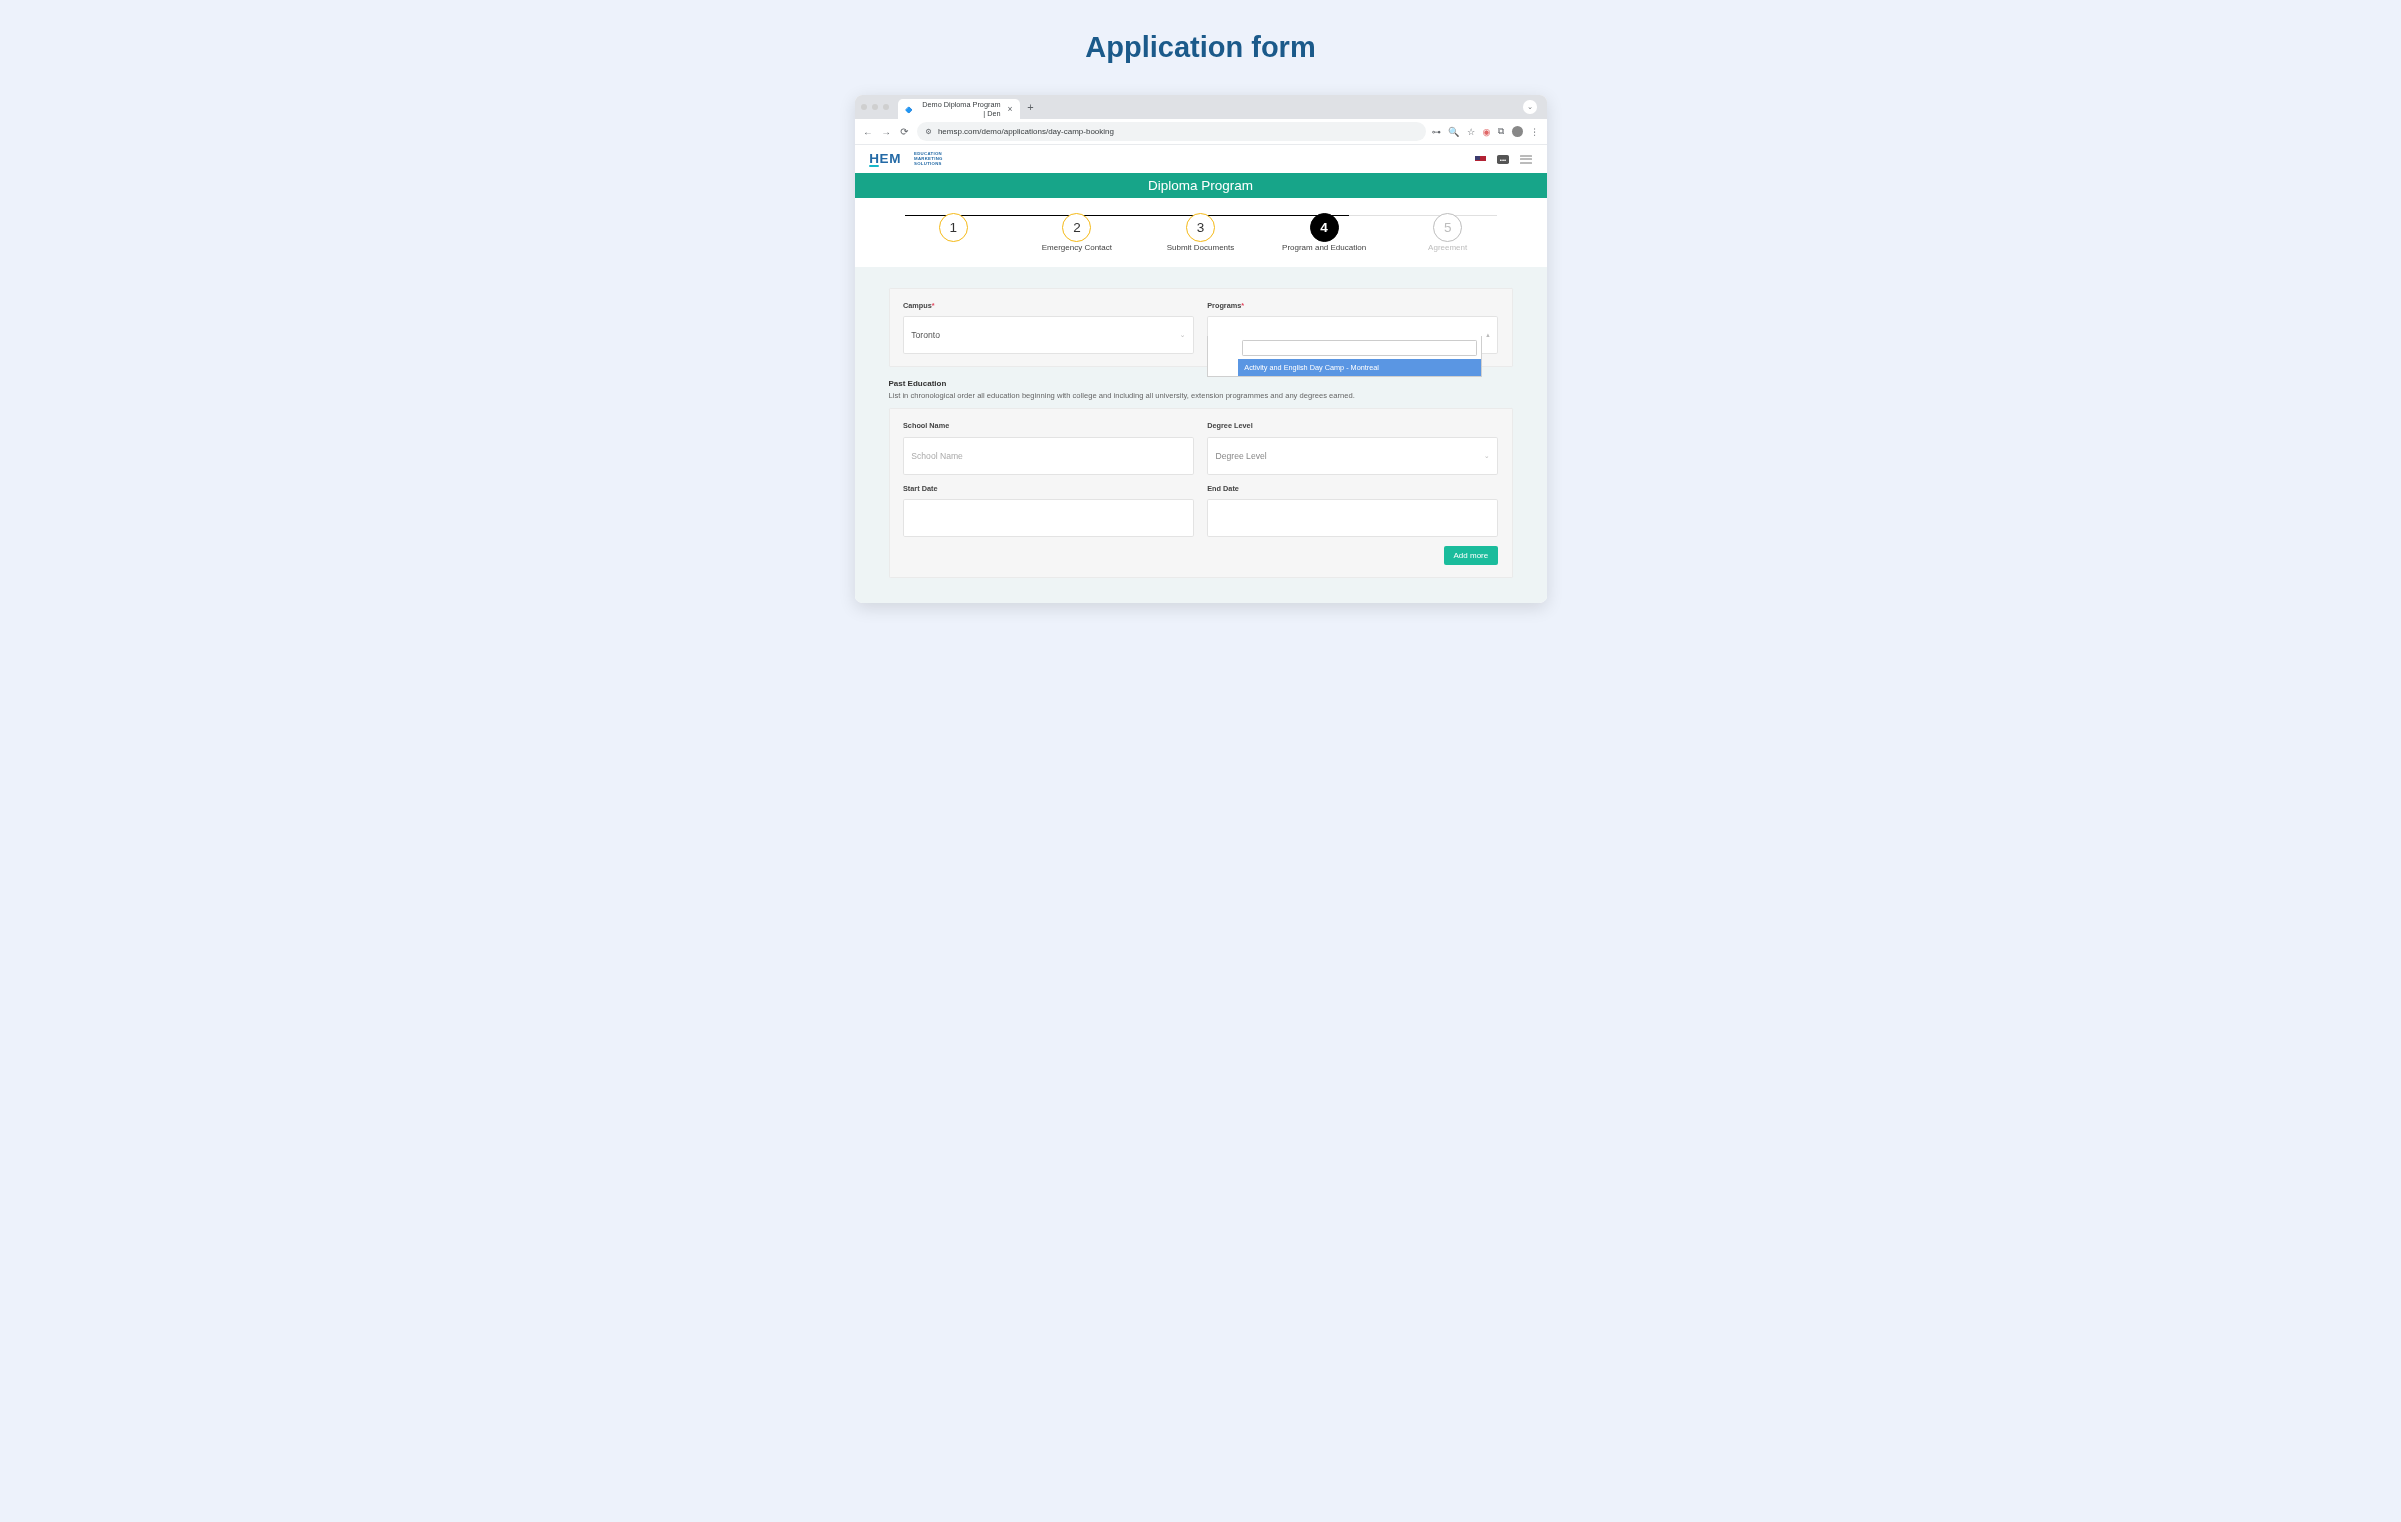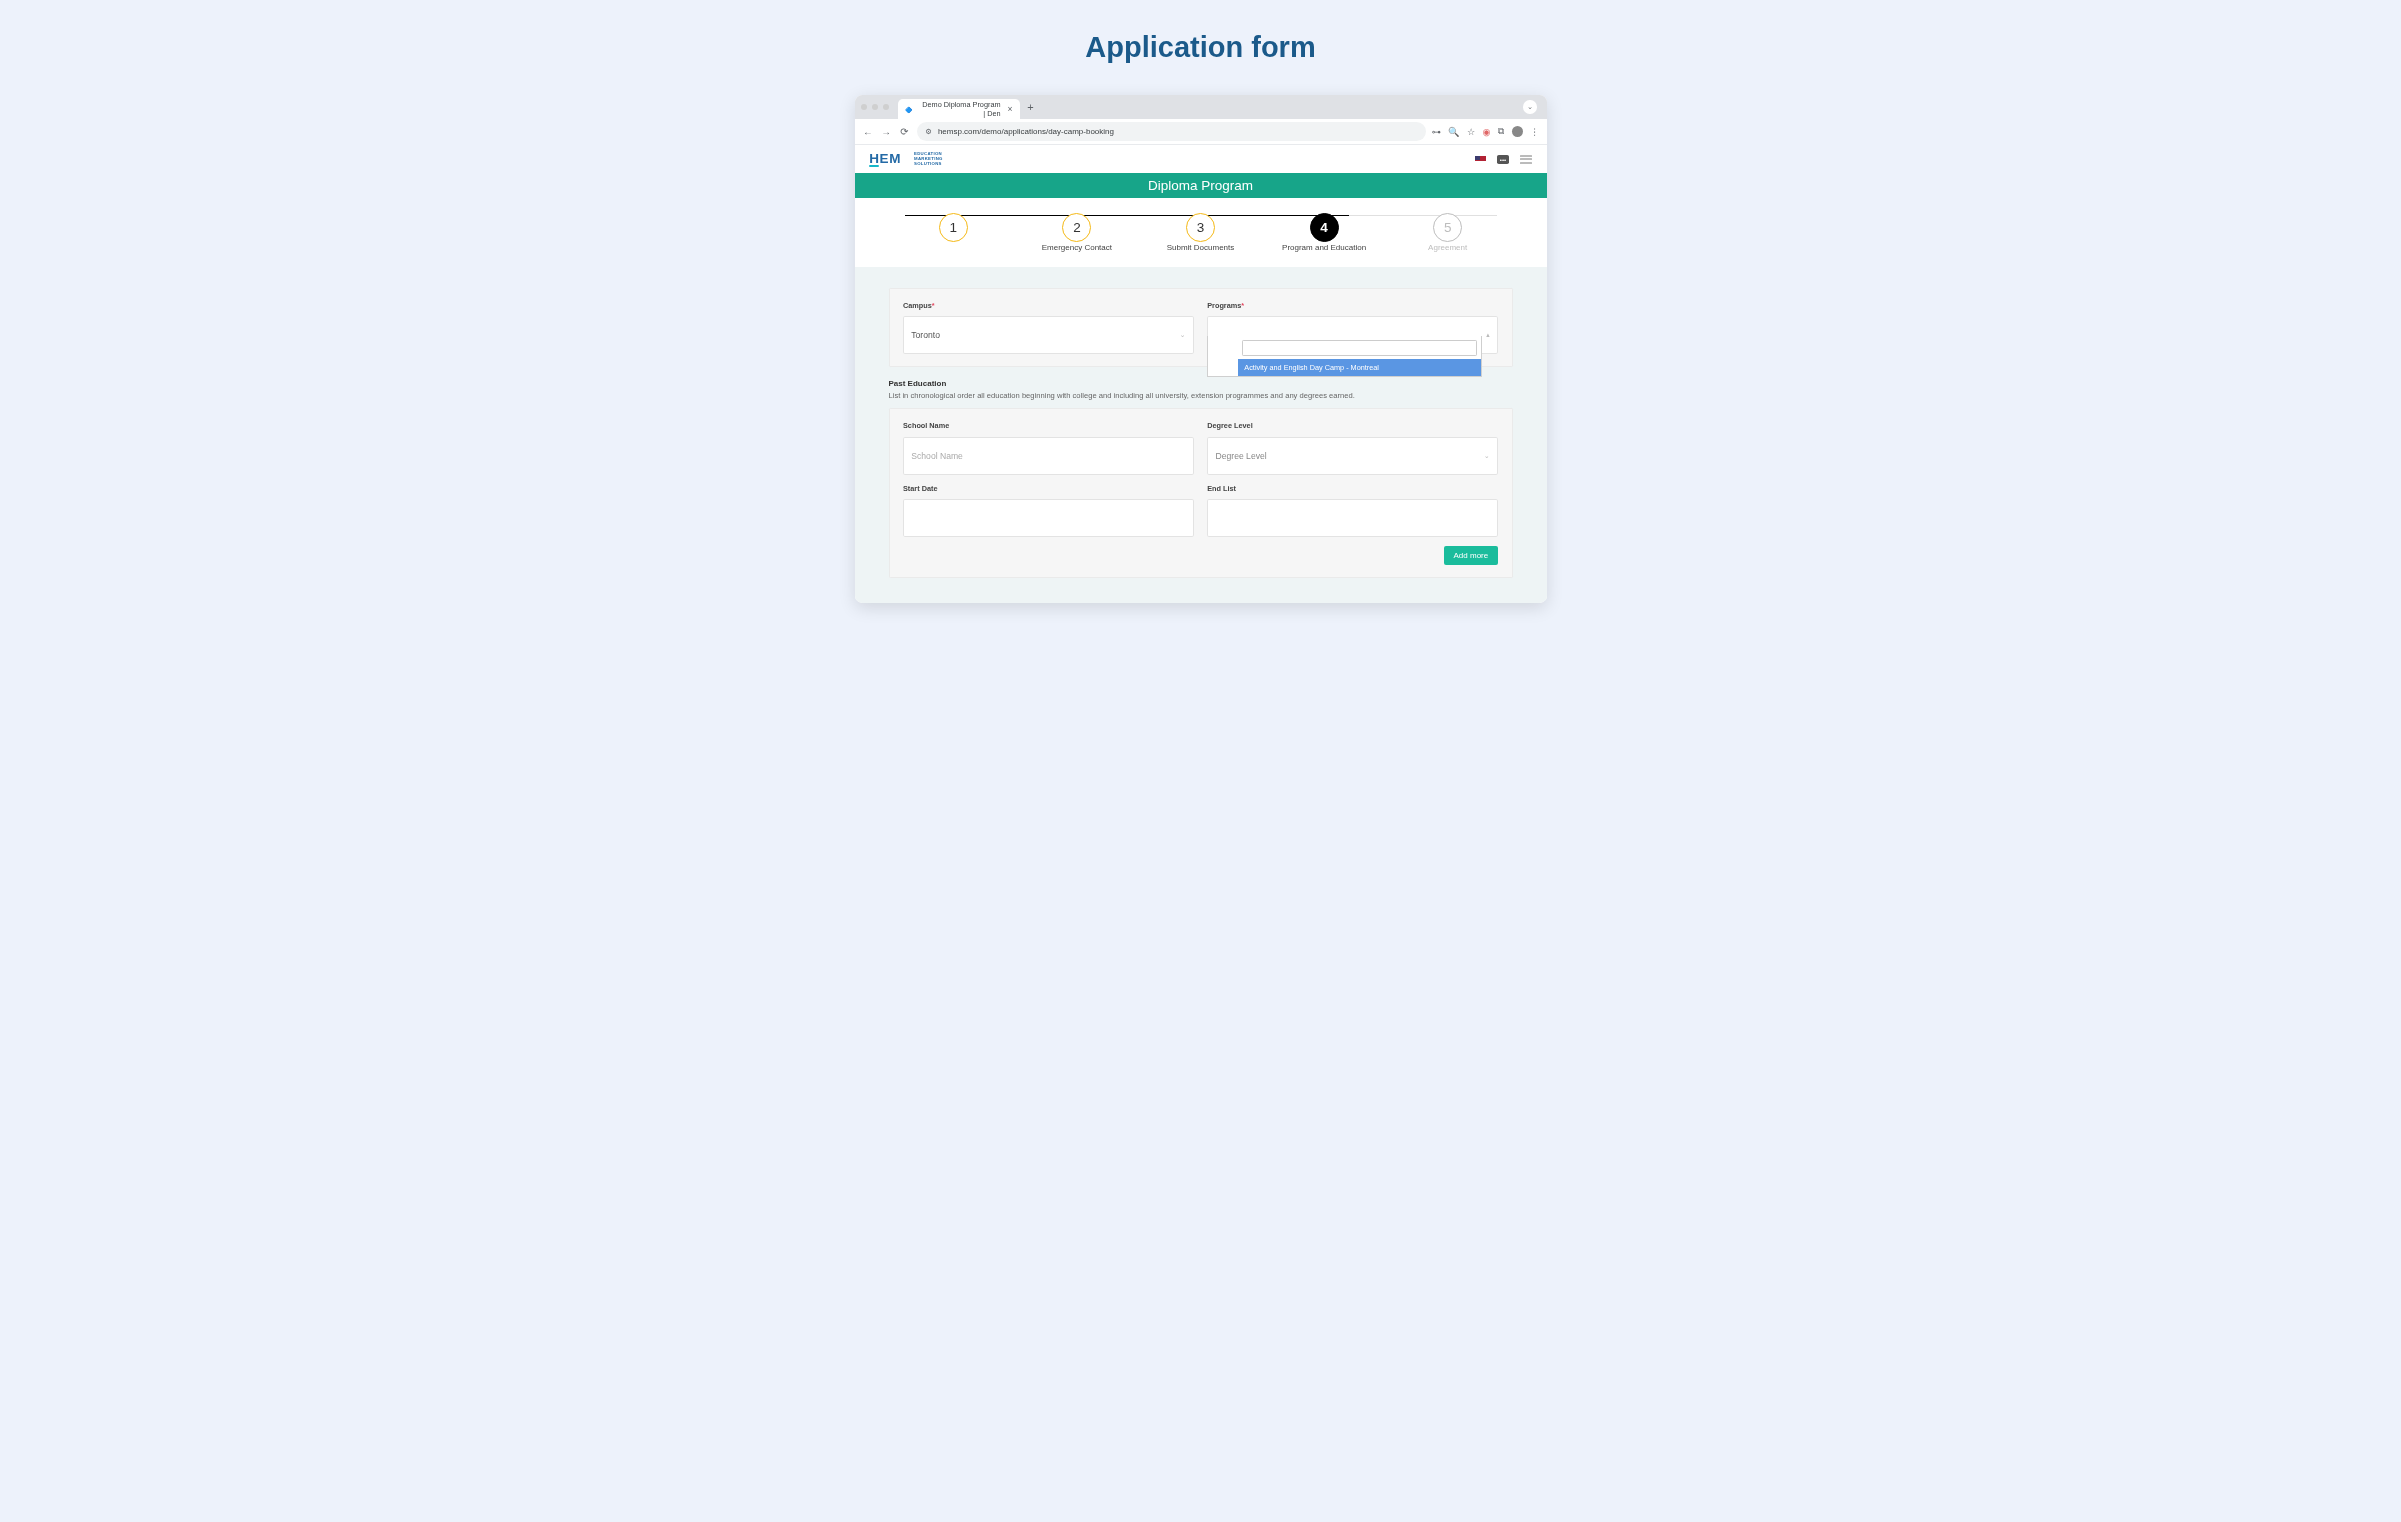--- a/index.html
+++ b/index.html
@@ -287,21 +287,21 @@
             <span class="caret">⌄</span>
           </div>
         </div>
       </div>
       <div class="row mt">
         <div class="col">
           <div class="lbl">Start Date</div>
           <input class="text-input" type="text" style="">
         </div>
         <div class="col">
-          <div class="lbl">End List</div>
+          <div class="lbl">End Date</div>
           <input class="text-input" type="text" style="">
         </div>
       </div>
       <div class="add-more-row">
         <button class="add-more">Add more</button>
       </div>
     </div>
 
   </div>
 

